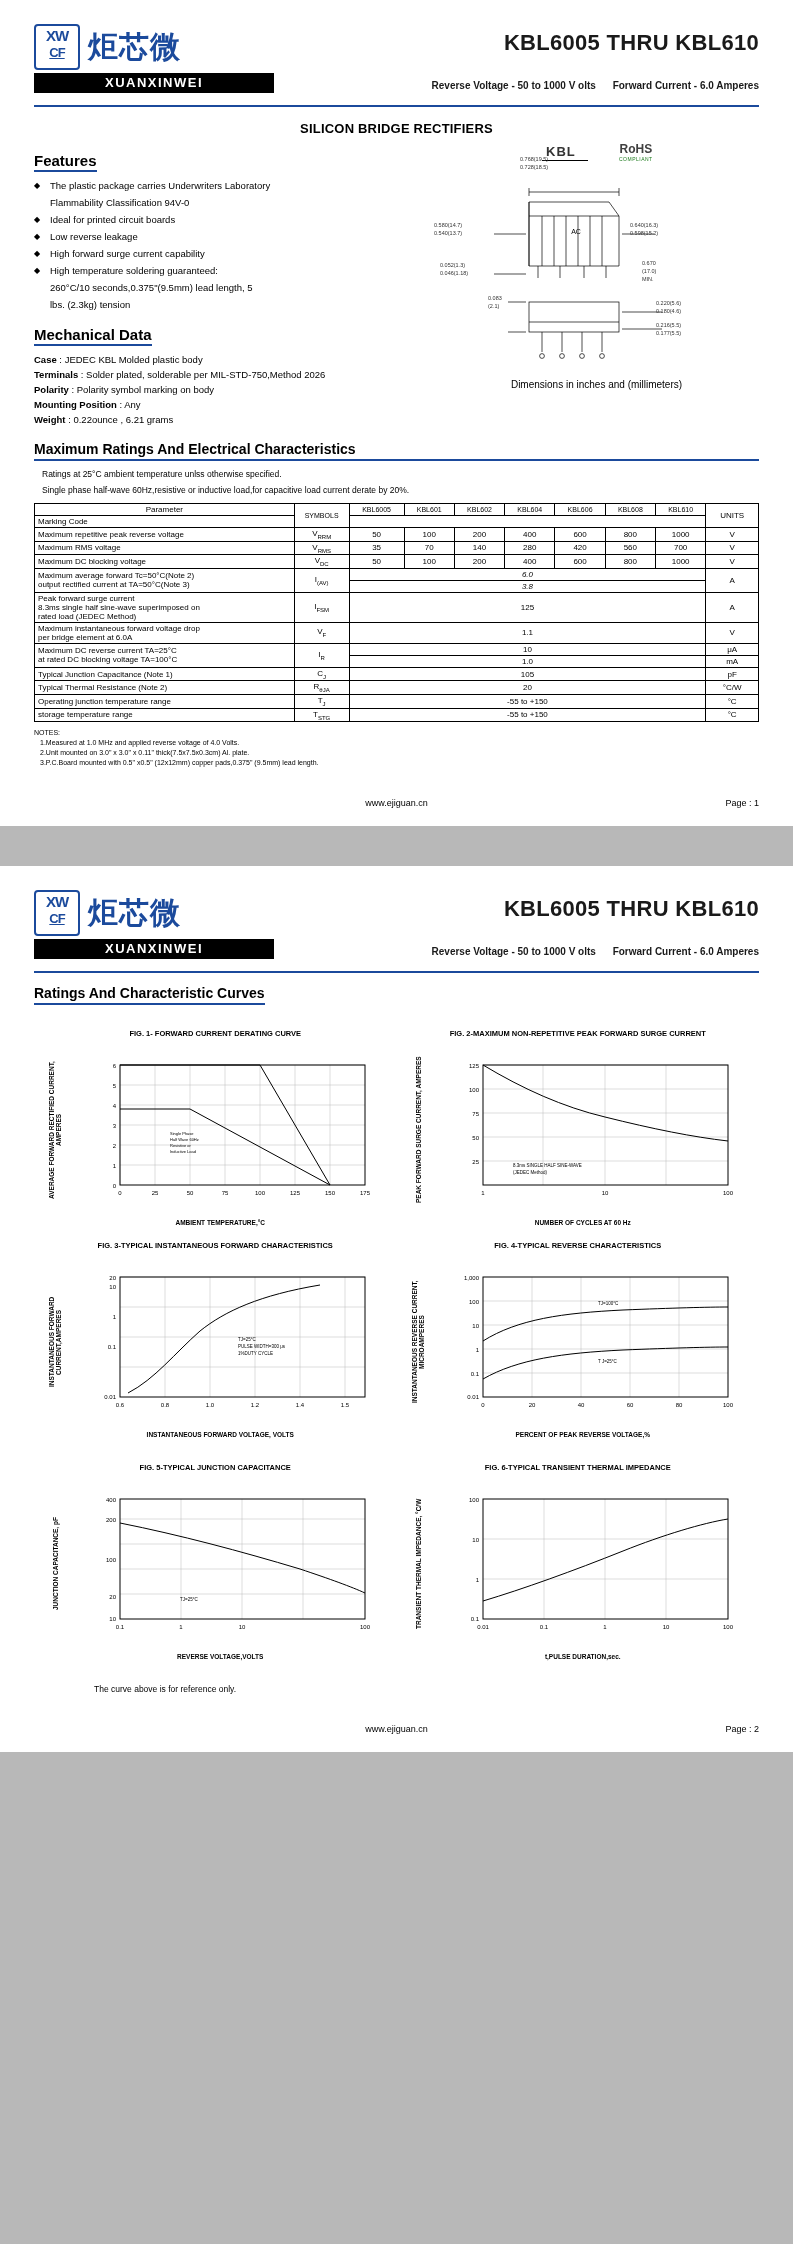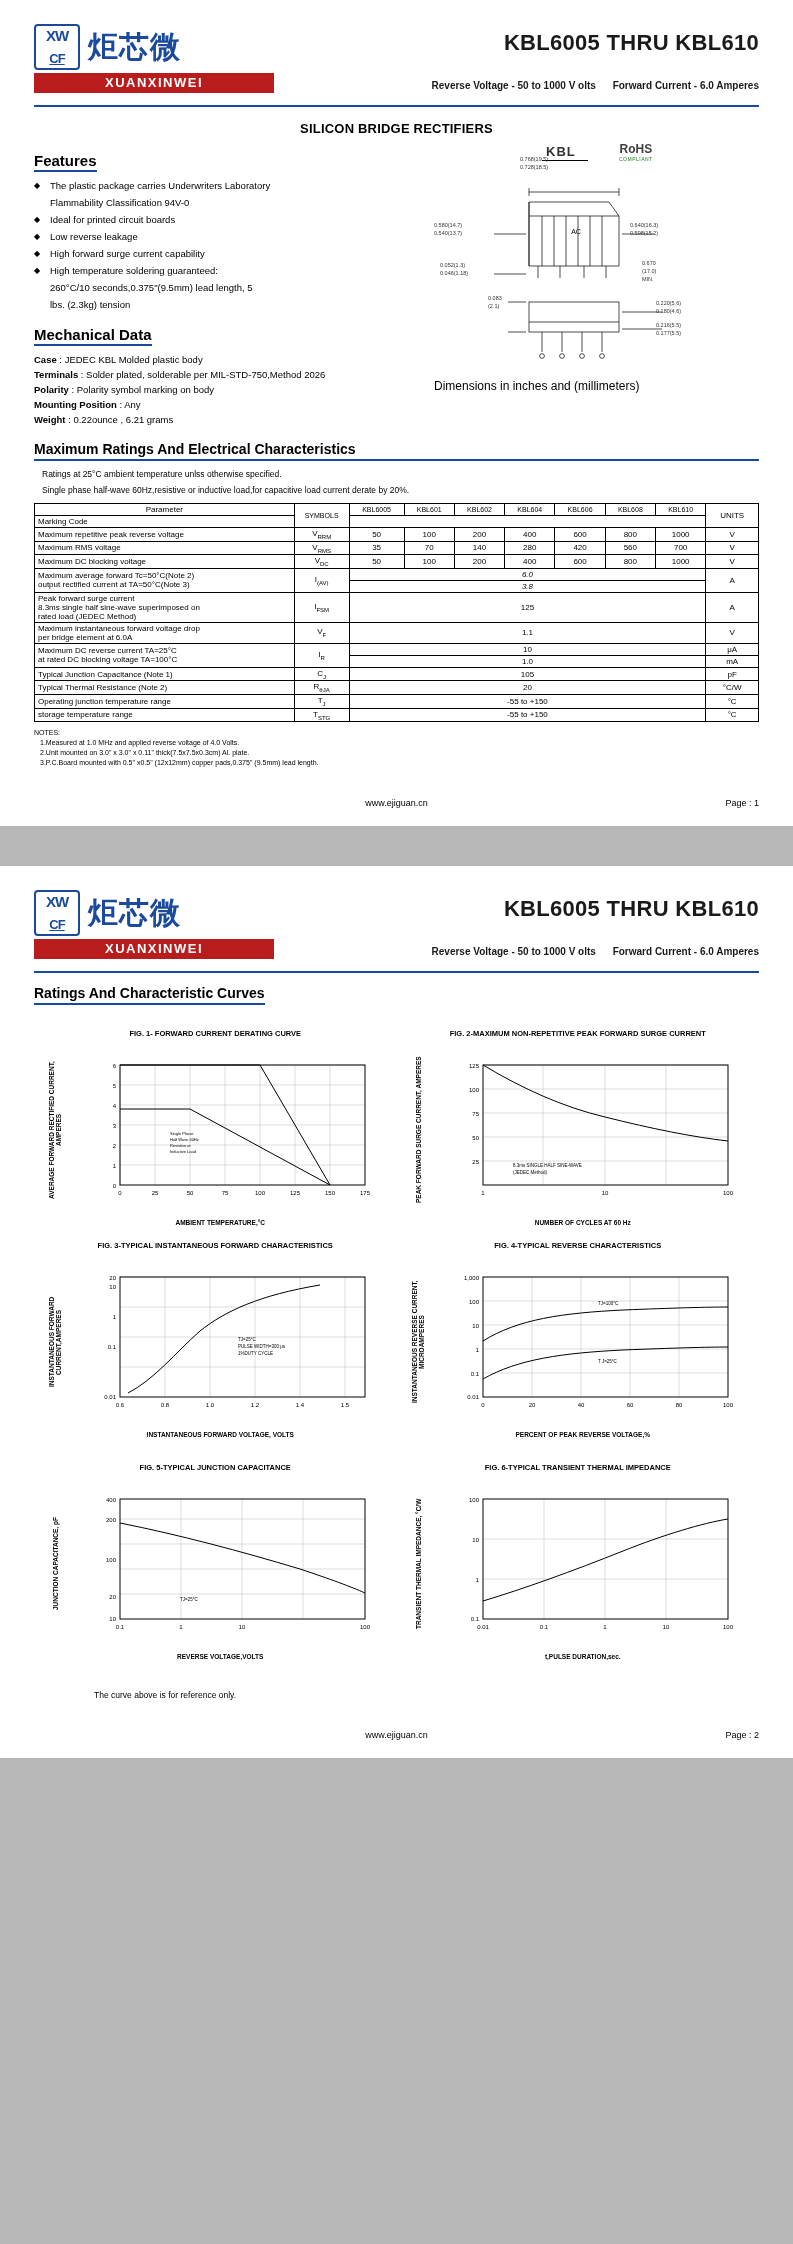--- a/index.html
+++ b/index.html
@@ -7,23 +7,23 @@
   .page{width:793px;background:#ffffff;margin:0 auto;position:relative;}
   .sheet{width:793px;position:relative;padding:0;box-sizing:border-box;}
   .inner{padding:0 34px;}
   
   .hdr{display:flex;align-items:flex-start;padding:24px 34px 6px 34px;}
   .logo{width:240px;flex:0 0 240px;}
   .logo-top{display:flex;align-items:center;}
   .logo-mark{width:46px;height:46px;border:2px solid #1b4a9c;border-radius:4px;position:relative;box-sizing:border-box;flex:0 0 46px;}
   .logo-mark span{position:absolute;left:0;right:0;text-align:center;color:#1b4a9c;font-weight:bold;}
   .logo-mark .xw{top:1px;font-size:15px;letter-spacing:-1px;}
-  .logo-mark .cf{bottom:2px;font-size:13px;letter-spacing:-1px;text-decoration:underline;}
+  .logo-mark .cf{bottom:8px;font-size:13px;letter-spacing:-1px;text-decoration:underline;}
   .logo-cn{font-size:30px;font-weight:bold;color:#1b4a9c;margin-left:8px;letter-spacing:1px;line-height:46px;}
-  .logo-bar{margin-top:3px;background:#b91c1c;color:#fff;font-size:13px;font-weight:bold;letter-spacing:1.5px;text-align:center;padding:2px 0 3px 0;width:240px;box-sizing:border-box;}
+  .logo-bar{margin-top:3px;background:#000000;color:#fff;font-size:13px;font-weight:bold;letter-spacing:1.5px;text-align:center;padding:2px 0 3px 0;width:240px;box-sizing:border-box;}
   .hdr-right{flex:1;text-align:right;padding-top:6px;}
   .hdr-title{font-size:22px;font-weight:bold;color:#1a1a1a;letter-spacing:0.3px;}
   .hdr-sub{font-size:10px;font-weight:bold;color:#1a1a1a;margin-top:24px;}
   .hdr-sub span{margin-left:14px;}
   .rule{height:2px;background:#1b4a9c;margin:6px 34px 0 34px;}
   .doc-title{text-align:center;font-size:13px;font-weight:bold;margin:14px 0 6px 0;letter-spacing:0.2px;}
   
   h2.sec{font-size:15px;font-weight:bold;margin:10px 0 6px 0;display:inline-block;border-bottom:2px solid #1b4a9c;padding-bottom:1px;}
   .feat{font-size:9.5px;line-height:15px;}
   .feat li{list-style:none;position:relative;padding-left:16px;margin-bottom:2px;}
@@ -35,21 +35,21 @@
   .col-l{width:400px;flex:0 0 400px;}
   .col-r{flex:1;position:relative;}
   
   .pkg{position:relative;height:235px;font-size:6px;color:#333;}
   .kbl-lbl{position:absolute;left:112px;top:2px;font-size:13px;font-weight:bold;letter-spacing:1px;}
   .kbl-ul{position:absolute;left:108px;top:18px;width:46px;border-bottom:1px solid #000;}
   .rohs{position:absolute;left:185px;top:0px;text-align:center;}
   .rohs .r1{font-size:12px;font-weight:bold;color:#404040;}
   .rohs .r2{font-size:5px;color:#1a7a1a;letter-spacing:0.5px;}
   .pkgimg{position:absolute;left:0;top:32px;width:290px;height:200px;}
-  .dimnote{font-size:12px;text-align:left;margin-top:2px;}
+  .dimnote{font-size:10px;text-align:center;margin-top:2px;}
   
   .bigsec{font-size:14px;font-weight:bold;border-bottom:2px solid #1b4a9c;padding-bottom:2px;margin:14px 0 8px 0;}
   .note-line{font-size:8.5px;margin:6px 0 0 8px;}
   
   table.spec{border-collapse:collapse;width:100%;margin-top:8px;font-size:8px;}
   table.spec td,table.spec th{border:1px solid #000;padding:1px 3px;vertical-align:middle;}
   table.spec .ctr{text-align:center;}
   .sym{font-size:8px;text-align:center;}
   .sub{font-size:6px;vertical-align:sub;}
   .notes{font-size:7px;margin-top:6px;line-height:10px;}
@@ -58,21 +58,21 @@
   .foot .pg{position:absolute;right:34px;}
   .gap{height:40px;background:#b8b8b8;}
   
   .chart-grid{display:flex;flex-wrap:wrap;margin-top:6px;}
   .chart-cell{width:50%;box-sizing:border-box;padding:10px 6px 16px 6px;}
   .chart-title{font-size:7.5px;font-weight:bold;text-align:center;line-height:10px;min-height:20px;}
   .plotwrap{position:relative;margin:6px auto 0 auto;}
   .ylab{position:absolute;left:-2px;top:0;bottom:0;width:14px;writing-mode:vertical-rl;transform:rotate(180deg);font-size:6.5px;font-weight:bold;text-align:center;display:flex;align-items:center;justify-content:center;}
   .xlab{font-size:6.5px;font-weight:bold;text-align:center;margin-top:3px;line-height:9px;}
   svg{display:block;}
-  .curvenote{font-size:8.5px;margin-left:60px;margin-top:20px;}
+  .curvenote{font-size:8.5px;margin-left:60px;margin-top:14px;}
 </style>
 </head>
 <body>
 
 <div class="page sheet">
 
   <div class="hdr">
     <div class="logo">
       <div class="logo-top">
         <div class="logo-mark">

